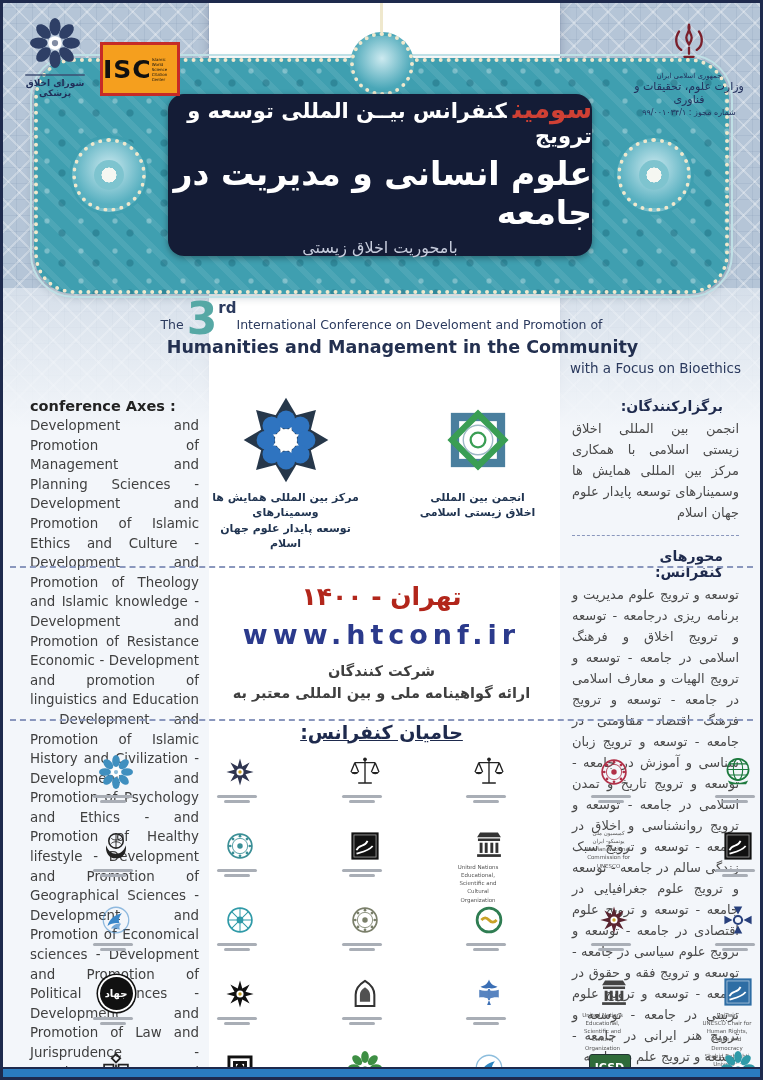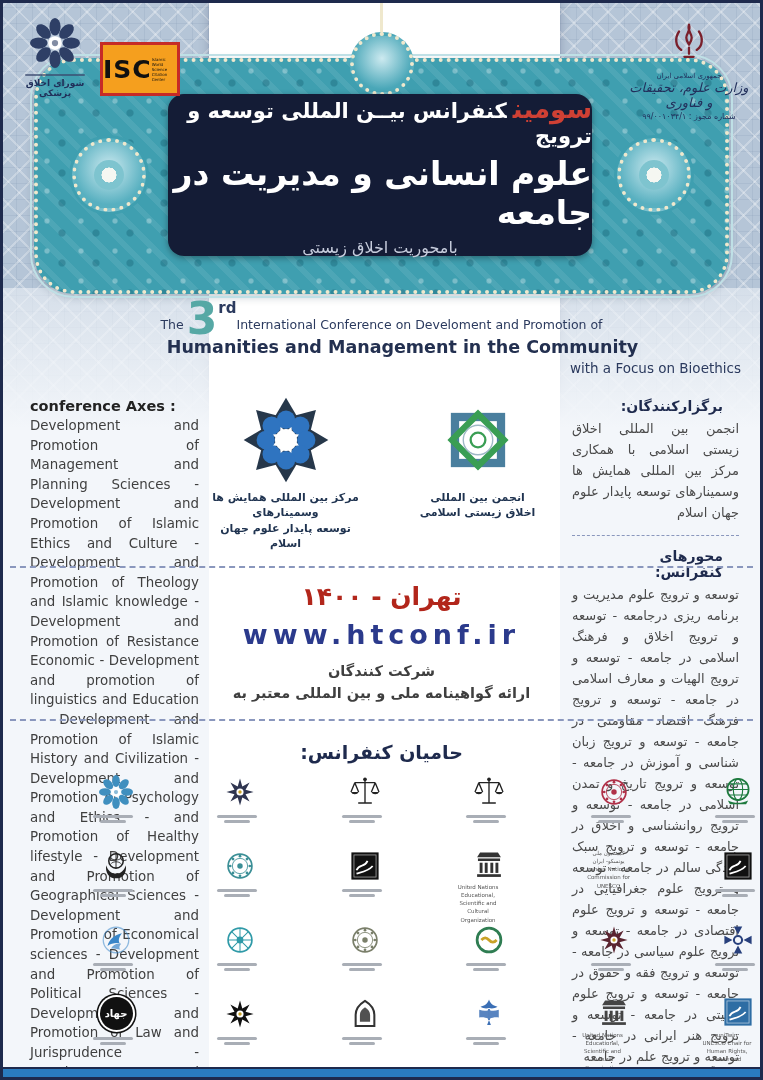--- a/index.html
+++ b/index.html
@@ -59,41 +59,41 @@
   .univ-logo .flower{width:50px;height:50px;color:#2e3f66;}
   .univ-logo .arc-stub{width:60px;height:2px;background:#3a486e;margin:2px auto;border-radius:2px;opacity:.7;}
   .univ-logo .cap{font-size:9px;font-weight:bold;color:#21305a;}
   .isc{position:absolute;left:100px;top:42px;width:74px;height:48px;background:#f59f1e;border:3px solid #c62b27;
     z-index:6;display:flex;flex-direction:row;align-items:center;justify-content:center;}
   .isc .big{font-size:25px;font-weight:900;color:#111;line-height:1;letter-spacing:1px;}
   .isc .tiny{font-size:4px;color:#111;}
   .gov{position:absolute;right:14px;top:18px;width:120px;z-index:6;text-align:center;direction:rtl;color:#22305c;}
   .gov svg{width:46px;height:50px;}
   .gov .l1{font-size:7px;}
-  .gov .l2{font-size:13px;font-style:italic;}
+  .gov .l2{font-size:11px;}
   .gov .l3{font-size:8px;margin-top:2px;}
 
   
   .center-content{position:absolute;left:0;right:0;top:292px;z-index:6;text-align:center;color:#2b3a5e;}
   .etitle{display:flex;align-items:flex-start;justify-content:center;line-height:1.1;margin-top:8px;}
   .etitle .the{font-size:12.5px;margin-top:18px;}
   .etitle .n3{font-size:44px;font-weight:bold;color:#56a8a5;line-height:.75;margin:2px 1px 0 3px;}
   .etitle .rd{font-size:15px;font-weight:bold;margin-top:0;}
   .etitle .rest{font-size:12.5px;margin-top:18px;}
   .etitle2{font-size:17.5px;font-weight:800;color:#233050;margin-top:2px;padding-left:42px;}
   .etitle3{font-size:13.5px;text-align:right;padding-right:22px;margin-top:3px;}
   .orgs{display:flex;justify-content:center;gap:42px;margin-top:18px;}
   .org{width:150px;}
   .org svg{width:92px;height:92px;}
   .org .cap{font-size:11px;font-weight:bold;color:#1f3350;line-height:1.4;direction:rtl;}
   .dashsep{border-top:2px dashed #8a97bd;margin:14px 10px 0;}
   .city{font-size:25px;font-weight:bold;color:#b2261b;margin-top:14px;direction:rtl;}
   .www{font-size:27px;font-weight:bold;color:#2b3a8c;letter-spacing:5px;margin-top:8px;}
   .cert{font-size:14.5px;font-weight:bold;color:#3f3f3f;margin-top:10px;line-height:1.55;direction:rtl;}
-  .sp-head{font-size:19px;font-weight:bold;color:#1e2a4d;margin-top:20px;direction:rtl;}
+  .sp-head{font-size:19px;font-weight:bold;color:#1e2a4d;margin-top:0;direction:rtl;text-decoration:underline;}
   .sp-grid{display:grid;grid-template-columns:repeat(6,1fr);padding:6px 8px 0;row-gap:1px;}
   .sp-cell{height:69px;display:flex;flex-direction:column;align-items:flex-end;padding-top:4px;}
   .sp-iconwrap{height:38px;display:flex;align-items:center;justify-content:center;}
   .spicon{width:34px;height:34px;}
   .badge{display:inline-flex;align-items:center;justify-content:center;color:#fff;font-weight:bold;
     width:40px;height:25px;font-size:11px;border:1.5px solid #233;border-radius:3px;}
   .badge.round{width:33px;height:33px;border-radius:50%;font-size:10px;border:none;box-shadow:0 0 0 2px #fff,0 0 0 3.5px #111;}
   .cap-s{font-size:5.5px;color:#555;line-height:1.5;white-space:pre-line;text-align:center;max-width:56px;margin-top:2px;}
   .stub-line{display:block;height:2.5px;background:#a9aeb6;border-radius:2px;margin:2.5px auto 0;}
   .stub-line.s1{width:40px;} .stub-line.s2{width:26px;}

